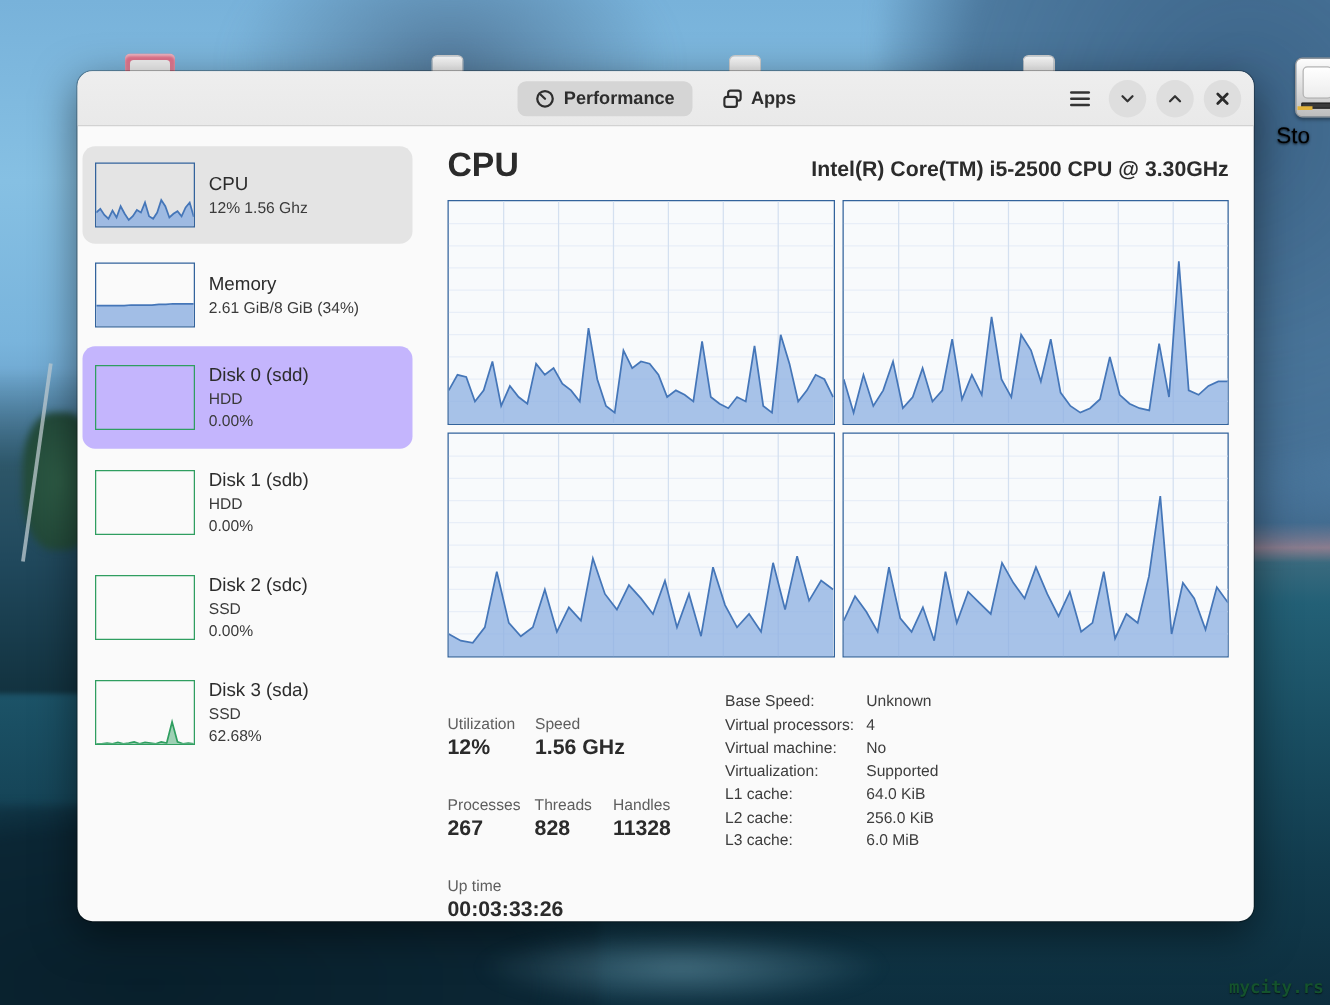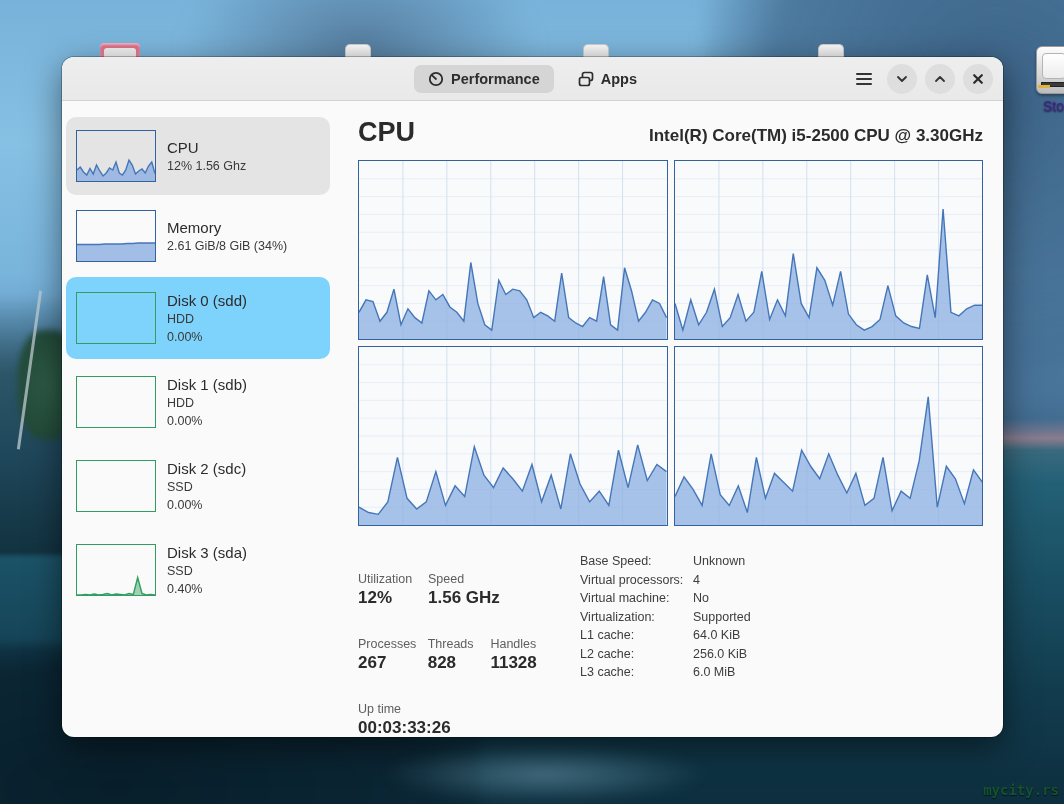--- a/index.html
+++ b/index.html
@@ -32,21 +32,21 @@
     background:#f2f2f2; border-radius:3px 3px 0 0; }
   .desk-folder-top { position:absolute; top:44px; width:26px; height:14px; background:linear-gradient(180deg,#fdfdfd,#e9e9e9);
     border:1px solid #cfcfcf; border-bottom:none; border-radius:5px 5px 0 0; }
   .storage-icon { position:absolute; right:-6px; top:46px; width:34px; height:48px; border-radius:6px;
     background:linear-gradient(180deg,#fdfdfd,#d8d8d8 60%,#bdbdbd); border:1px solid #9a9a9a; box-shadow:0 2px 3px rgba(0,0,0,.35); }
   .storage-icon::before { content:""; position:absolute; left:5px; top:6px; width:22px; height:24px; border-radius:4px;
     background:linear-gradient(180deg,#ffffff,#ececec); border:1px solid #b5b5b5; }
   .storage-icon::after { content:""; position:absolute; left:4px; bottom:6px; width:24px; height:5px; background:#3a3a3a;
     box-shadow:inset 0 0 0 1px #222; border-radius:1px; }
   .storage-stripe { position:absolute; right:14px; top:85px; width:12px; height:3px; background:#e2b33c; z-index:3; }
-  .storage-label { position:absolute; right:0px; top:98px; color:#4c1d95; font-size:14px; text-shadow:0 1px 2px rgba(0,0,0,.8); }
+  .storage-label { position:absolute; right:16px; top:98px; color:#000000; font-size:18px; text-shadow:0 1px 2px rgba(0,0,0,.8); }
   .watermark { position:absolute; right:5px; bottom:6px; color:#14532d; font-family:"DejaVu Sans Mono",monospace;
     font-weight:bold; font-size:14px; text-shadow:0 1px 1px rgba(0,0,0,.6); letter-spacing:0px; }
 
   
   .window { position:absolute; left:62px; top:57px; width:941px; height:680px; border-radius:12px;
     background:#fafafa; box-shadow:0 10px 34px rgba(0,0,0,.5), 0 0 0 1px rgba(0,0,0,.25); display:flex; flex-direction:column; overflow:hidden; }
   .headerbar { height:44px; flex:0 0 44px; background:linear-gradient(180deg,#eeeeee,#e9e9e9);
     border-bottom:1px solid #d2d2d2; display:flex; align-items:center; padding:0 10px; position:relative; }
   .tab-switcher { position:absolute; left:0; right:0; display:flex; justify-content:center; gap:10px; align-items:center; }
   .tab { display:flex; align-items:flex-start; gap:7px; padding:6px 14px; border-radius:7px; font-size:14.5px; font-weight:bold; color:#2d2d2d; cursor:default; }
@@ -57,21 +57,21 @@
   .icon-btn.circled { background:#dedede; }
   .hamburger { width:16px; height:12px; display:flex; flex-direction:column; justify-content:space-between; }
   .hamburger span { height:2px; background:#333; border-radius:1px; }
 
   .win-body { flex:1; display:flex; min-height:0; }
 
   
   .sidebar { width:272px; flex:0 0 272px; padding:16px 4px 8px 4px; overflow:hidden; }
   .side-item { display:flex; align-items:center; gap:11px; padding:13px 10px; border-radius:10px; margin:0 0 2px 0; }
   .side-item.selected { background:#e4e4e4; }
-  .side-item.hover { background:#7dd3fc; }
+  .side-item.hover { background:#c4b5fd; }
   .mini { width:80px; height:52px; border:1.5px solid #33639c; flex:0 0 80px; background:transparent; }
   .mini svg { width:100%; height:100%; display:block; }
   .side-text { display:flex; flex-direction:column; line-height:1.4; }
   .side-title { font-size:15px; color:#2c2c2c; }
   .side-line { font-size:12.5px; color:#3a3a3a; }
 
   
   .main { flex:1; padding:16px 20px 10px 24px; display:flex; flex-direction:column; min-width:0; }
   .main-title-row { display:flex; align-items:baseline; justify-content:space-between; margin-bottom:12px; }
   .main-title { font-size:27px; font-weight:bold; color:#2b2b2b; }
@@ -220,21 +220,21 @@
         <div class="side-item">
     <div class="mini" style="border-color: rgb(47, 158, 96);">
             <svg viewBox="0 0 100 100" preserveAspectRatio="none">
               <path d="M0,100 L0.00,100 L5.56,100 L11.11,99 L16.67,100 L22.22,98 L27.78,100 L33.33,99 L38.89,97 L44.44,100 L50.00,98 L55.56,99 L61.11,100 L66.67,97 L72.22,99 L77.78,65 L83.33,97 L88.89,100 L94.44,99 L100.00,100 L100,100 Z" fill="rgba(47,158,96,0.45)"></path>
               <polyline points="0.00,100 5.56,100 11.11,99 16.67,100 22.22,98 27.78,100 33.33,99 38.89,97 44.44,100 50.00,98 55.56,99 61.11,100 66.67,97 72.22,99 77.78,65 83.33,97 88.89,100 94.44,99 100.00,100" fill="none" stroke="#2f9e60" stroke-width="1.4" vector-effect="non-scaling-stroke"></polyline>
             </svg>
           </div>
     <div class="side-text">
       <span class="side-title">Disk 3 (sda)</span>
     <span class="side-line">SSD</span>
-            <span class="side-line">0.40%</span>
+            <span class="side-line">62.68%</span>
           </div>
   </div>
       </div>
 
     <div class="main">
       <div class="main-title-row">
         <div class="main-title">CPU</div>
         <div class="main-subtitle">Intel(R) Core(TM) i5-2500 CPU @ 3.30GHz</div>
       </div>
       <div class="graphs">

